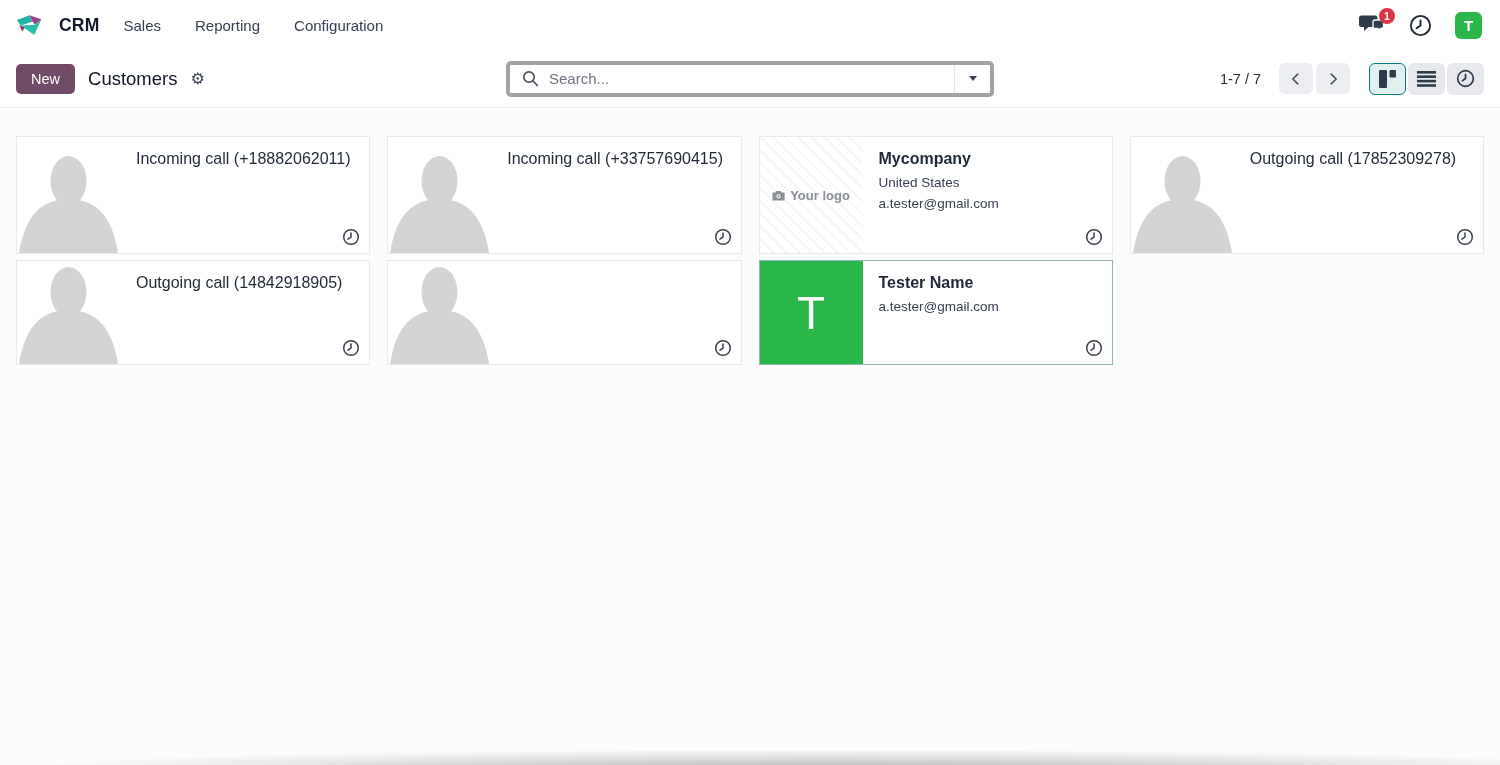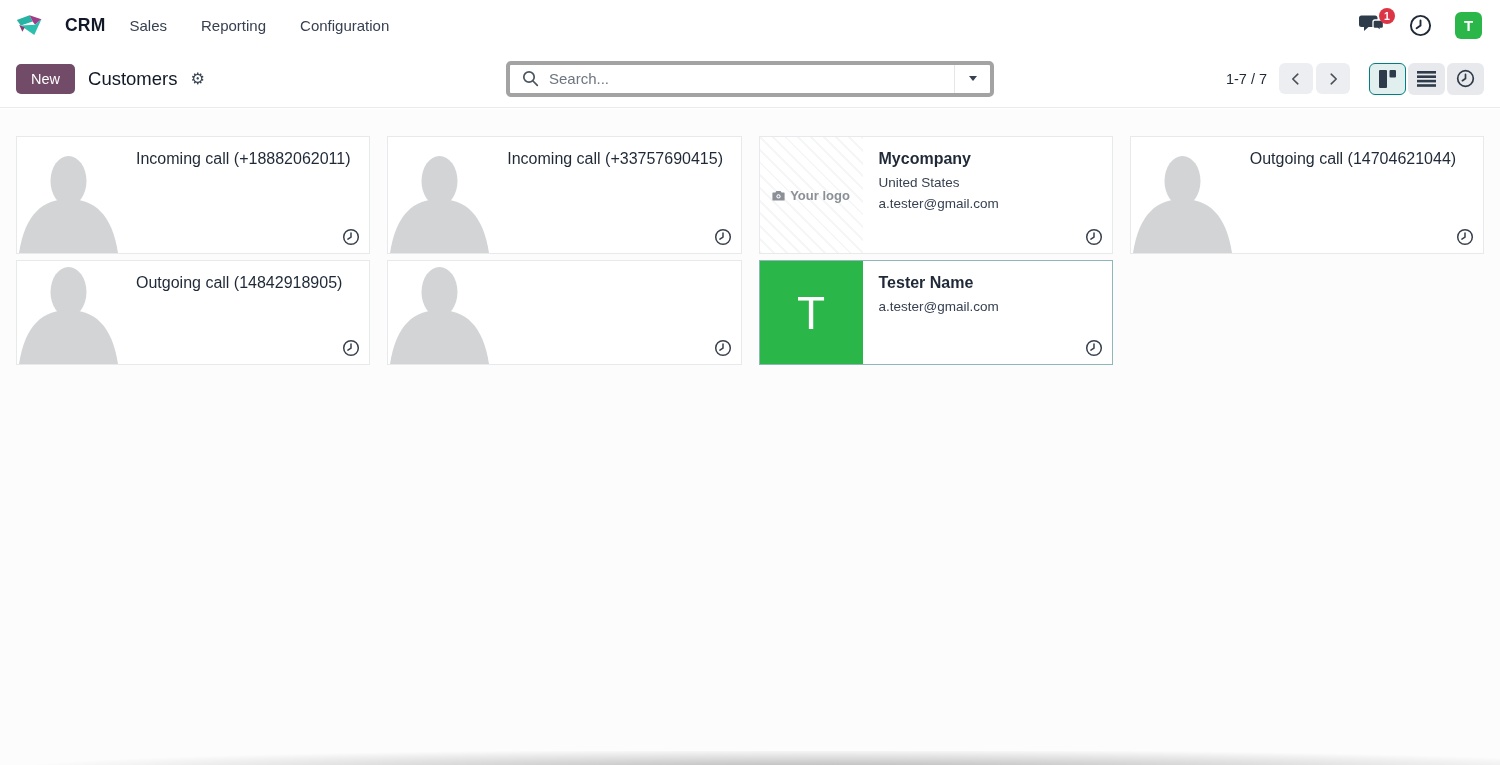--- a/index.html
+++ b/index.html
@@ -5,21 +5,21 @@
   * { box-sizing: border-box; }
   html,body { margin:0; padding:0; }
   body {
     width:1500px; height:765px; overflow:hidden; position:relative;
     font-family:"Liberation Sans","DejaVu Sans",sans-serif;
     background:#ffffff; color:#1f2937;
   }
 
   
   .navbar { height:50px; display:flex; align-items:center; padding:0 18px 0 16px; background:#fff; }
-  .brand { display:flex; align-items:center; gap:22px; cursor:pointer; }
+  .brand { display:flex; align-items:center; gap:16px; cursor:pointer; }
   .app-name { font-size:17.5px; font-weight:700; color:#111827; letter-spacing:.2px; }
   .nav-menus { display:flex; align-items:center; margin-left:24px; gap:34px; }
   .nav-menu-item { font-size:15px; color:#374151; cursor:pointer;text-align:center; }
   .nav-right { margin-left:auto; display:flex; align-items:center; gap:23px; }
   .icon-btn { position:relative; display:flex; align-items:center; justify-content:center; cursor:pointer; background:none; border:none; padding:0; }
   .badge {
     position:absolute; top:-6px; right:-9px; min-width:16px; height:16px; padding:0 4px;
     background:#dc3545; color:#fff; font-size:10.5px; font-weight:700; border-radius:9px;
     display:flex; align-items:center; justify-content:center;
   }
@@ -36,21 +36,21 @@
   .gear { font-size:16px; color:#3a4654; cursor:pointer; line-height:1; }
 
   .searchbar { width:488px; height:36px; margin:0 auto; border:4px solid #a3a3a3; border-radius:5px; background:#fff; display:flex; align-items:center; }
   .searchbar .mag { padding:0 8px 0 12px; display:flex; }
   .searchbar input { flex:1; border:none; outline:none; font-size:15px; color:#1f2937; font-family:inherit; background:transparent; }
   .searchbar input::placeholder { color:#6d7580; }
   .search-toggle { width:36px; align-self:stretch; border-left:1px solid #e4e6e9; display:flex; align-items:center; justify-content:center; cursor:pointer; }
   .caret-down { width:0; height:0; border-left:4.5px solid transparent; border-right:4.5px solid transparent; border-top:5.5px solid #374151; }
 
   .cp-right { display:flex; align-items:center; justify-content:flex-end; width:340px; flex:0 0 auto; }
-  .pager-value { font-size:14.5px; color:#1f2937; margin-right:12px; white-space:nowrap; }
+  .pager-value { font-size:14.5px; color:#1f2937; margin-right:18px; white-space:nowrap; }
   .pager-btn { width:34px; height:31px; border:none; border-radius:6px; background:#eceef1; display:flex; align-items:center; justify-content:center; cursor:pointer; }
   .pager-btn + .pager-btn { margin-left:3px; }
   .view-switcher { display:flex; gap:2px; margin-left:19px; }
   .sw-btn { width:37px; height:32px; border:1px solid transparent; border-radius:6px; background:#e7e9ed; display:flex; align-items:center; justify-content:center; cursor:pointer; }
   .sw-btn.active { background:#e1efef; border-color:#017e84; }
 
   
   .content { position:absolute; top:109px; left:0; right:0; bottom:0; background:#fcfcfd; padding:27px 16px; }
   .kanban-grid { display:grid; grid-template-columns:repeat(4,1fr); column-gap:17px; row-gap:6px; }
   .kcard { position:relative; display:flex; background:#fff; border:1px solid #e7e9ea; min-height:105px; overflow:hidden; cursor:pointer; }
@@ -243,21 +243,21 @@
         </button>
       </article>
       <article class="kcard">
         <div class="kcard-img">
           <svg class="person" viewBox="0 0 103 118" preserveAspectRatio="xMidYMax slice">
             <ellipse cx="51.5" cy="46" rx="18" ry="25" fill="#d2d4d6"></ellipse>
             <path d="M51.5 64 C26 64 8 79 2 118 L101 118 C95 79 77 64 51.5 64 Z" fill="#d2d4d6"></path>
           </svg>
         </div>
         <div class="kcard-body">
-          <div class="kcard-title">Outgoing call (14704621044)</div>
+          <div class="kcard-title">Outgoing call (17852309278)</div>
         </div>
         <button class="kcard-clock">
           <svg width="18" height="18" viewBox="0 0 18 18">
             <circle cx="9" cy="9" r="7.3" fill="none" stroke="#39414e" stroke-width="1.5"></circle>
             <path d="M9 5.1 V9 L5.9 11.1" fill="none" stroke="#39414e" stroke-width="1.5" stroke-linecap="round"></path>
           </svg>
         </button>
       </article>
       <article class="kcard">
         <div class="kcard-img">

